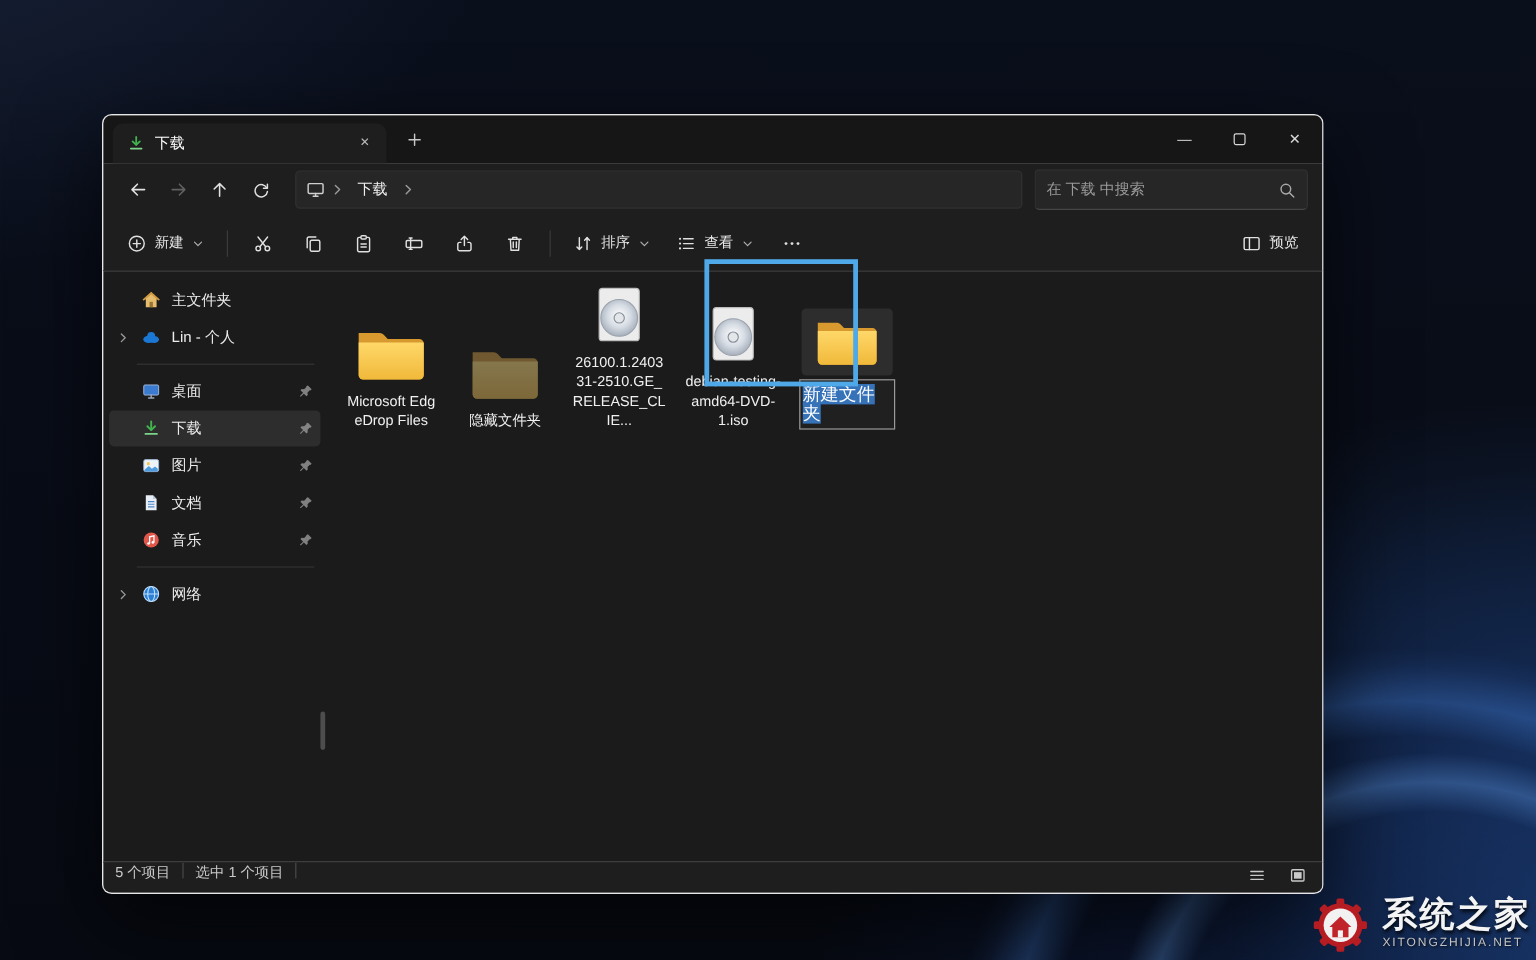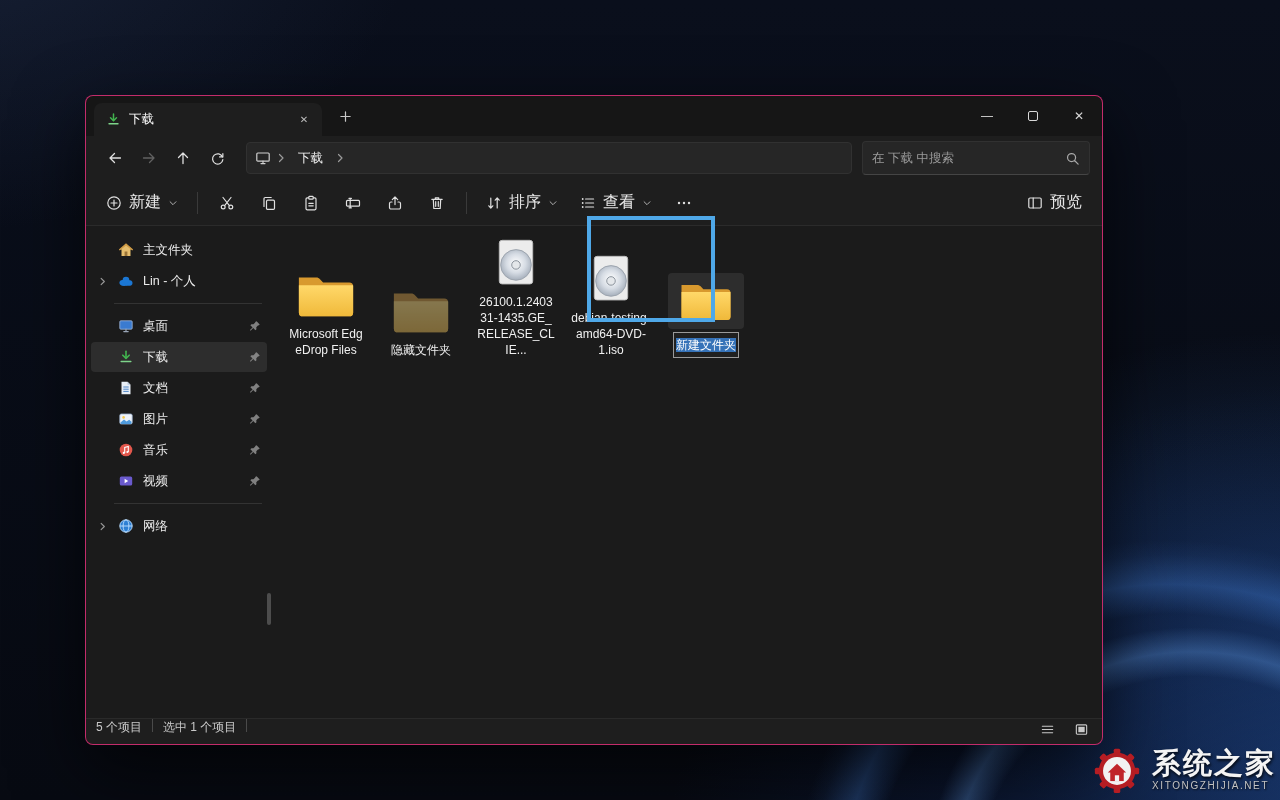--- a/index.html
+++ b/index.html
@@ -16,21 +16,21 @@
   }
   .wave { position:absolute; border-radius:50%; pointer-events:none; }
   .wave1 { width:1050px; height:980px; right:-430px; bottom:-600px;
     background:radial-gradient(closest-side, transparent 60%, rgba(80,150,250,.28) 66%, rgba(80,150,250,.06) 72%, transparent 75%); transform:rotate(18deg); }
   .wave2 { width:760px; height:700px; right:-300px; bottom:-430px;
     background:radial-gradient(closest-side, transparent 58%, rgba(110,175,255,.30) 65%, transparent 72%); transform:rotate(10deg); }
 
   
   .window {
     position:absolute; left:85px; top:95px; width:1018px; height:650px;
-    background:#be185d; border-radius:8px; overflow:hidden;
+    background:#e5e5e5; border-radius:8px; overflow:hidden;
     border:1px solid rgba(255,255,255,.09);
     box-shadow:0 24px 70px rgba(0,0,0,.65);
     display:flex; flex-direction:column;
   }
   .tabbar { height:40px; background:#161616; display:flex; align-items:flex-end; padding-left:8px; position:relative; flex:0 0 auto; }
   .tab { height:33px; width:228px; background:#1e1e1e; border-radius:8px 8px 0 0; display:flex; align-items:center; gap:8px; padding:0 8px 0 12px; }
   .tab-title { flex:1; font-size:12.5px; color:#fff; white-space:nowrap; overflow:hidden; }
   .tab-close { width:20px; height:20px; border-radius:4px; display:grid; place-items:center; color:#bdbdbd; font-size:10px; cursor:pointer; }
   .newtab { width:26px; height:26px; margin-left:10px; align-self:center; display:grid; place-items:center; border-radius:4px; cursor:pointer; }
   .win-controls { position:absolute; right:0; top:0; height:40px; display:flex; }
@@ -39,21 +39,21 @@
 
   .navbar { height:44px; background:#1e1e1e; display:flex; align-items:center; padding:0 12px; flex:0 0 auto; }
   .nav-btn { width:34px; height:32px; display:grid; place-items:center; border-radius:4px; cursor:pointer; }
   .addressbar { flex:1; height:32px; margin:0 10px 0 12px; background:#262626; border:1px solid #313131; border-radius:4px; display:flex; align-items:center; gap:4px; padding:0 8px; cursor:text; }
   .crumb { font-size:12.5px; color:#f0f0f0; padding:3px 7px; border-radius:4px; cursor:pointer; }
   .searchbox { width:228px; height:32px; background:#262626; border:1px solid #313131; border-bottom-color:#454545; border-radius:4px; display:flex; align-items:center; padding:16px 9px; gap:6px; }
   .searchbox input { flex:1; min-width:0; background:transparent; border:none; outline:none; color:#e0e0e0; font-size:12.5px; font-family:inherit; }
   .searchbox input::placeholder { color:#9a9a9a; }
 
   .toolbar { height:46px; background:#1e1e1e; border-bottom:1px solid #2b2b2b; display:flex; align-items:center; padding:0 10px; gap:2px; flex:0 0 auto; }
-  .tb-btn { display:flex; align-items:center; gap:7px; height:34px; padding:0 10px; border-radius:4px; font-size:16px; color:#e6e6e6; cursor:pointer; white-space:nowrap; }
+  .tb-btn { display:flex; align-items:center; gap:7px; height:34px; padding:0 10px; border-radius:4px; font-size:12px; color:#e6e6e6; cursor:pointer; white-space:nowrap; }
   .tb-icon-btn { width:40px; height:34px; display:grid; place-items:center; border-radius:4px; cursor:pointer; }
   .tb-divider { width:1px; height:22px; background:#3a3a3a; margin:0 7px; }
   .tb-spacer { flex:1; }
 
   .main { flex:1; min-height:0; display:flex; background:#1b1b1b; }
   .sidebar { width:186px; flex:0 0 auto; padding-top:8px; position:relative; }
   .side-item { height:30px; margin:1px 5px; display:flex; align-items:center; gap:9px; padding:0 6px 0 4px; border-radius:4px; font-size:12.5px; color:#ececec; cursor:pointer; }
   .side-item.selected { background:#2d2d2d; }
   .chevslot { width:14px; flex:0 0 auto; display:grid; place-items:center; }
   .icn { display:grid; place-items:center; flex:0 0 auto; }
@@ -62,21 +62,21 @@
   .side-divider { height:1px; background:#333; margin:7px 10px 7px 28px; }
   .sb-thumb { position:absolute; right:1px; top:367px; width:4px; height:32px; background:#4d4d4d; border-radius:2px; cursor:pointer; }
 
   .content { flex:1; position:relative; padding:6px 0 0 14px; }
   .files-row { display:flex; gap:15px; align-items:flex-end; }
   .tile { width:80px; display:flex; flex-direction:column; align-items:center; padding-top:4px; cursor:pointer; }
   .tile-icon { height:56px; width:76px; display:flex; align-items:center; justify-content:center; border-radius:4px; }
   .tile-label { margin-top:2px; font-size:12px; line-height:16px; color:#f0f0f0; text-align:center; word-break:break-all; max-width:80px; }
   .hidden-folder svg { opacity:.55; filter:saturate(.75) brightness(.9); }
   .tile-selected .tile-icon { background:#2d2d2d; }
-  .rename-box { margin-top:3px; background:#202020; border:1px solid #9a9a9a; padding:4px 2px; font-size:12px; line-height:16px; cursor:text; }
+  .rename-box { margin-top:3px; background:#202020; border:1px solid #9a9a9a; padding:4px 2px; font-size:15px; line-height:16px; cursor:text; }
   .rename-sel { background:var(--selection,#3572b8); color:#fff; }
 
   .annotation { position:absolute; left:315px; top:-10px; width:128px; height:106px; border:4px solid var(--annotation,#4fa8e8); z-index:5; pointer-events:none; }
 
   .statusbar { height:26px; background:#1e1e1e; border-top:1px solid #2a2a2a; display:flex; align-items:flex-start; gap:10px; padding:0 10px; font-size:12px; color:#c9c9c9; flex:0 0 auto; }
   .sb-sep { width:1px; height:13px; background:#4a4a4a; }
   .sb-right { margin-left:auto; display:flex; gap:12px; align-items:center; }
   .sb-icon-btn { width:22px; height:20px; display:grid; place-items:center; border-radius:3px; cursor:pointer; }
 
   
@@ -349,74 +349,59 @@
         <span class="pin">
           <svg width="13" height="13" viewBox="0 0 16 16" fill="#9a9a9a">
               <path d="M10.6 1.6l3.8 3.8-1.3 1.3-.6-.2-2.3 2.3.2 2.5-1.3 1.3-2.7-2.7-3.2 3.2-.8-.8 3.2-3.2-2.7-2.7 1.3-1.3 2.5.2 2.3-2.3-.2-.6z"></path>
             </svg>
         </span>
       </div>
       <div class="side-item">
         <span class="chevslot"></span>
         <span class="icn">
           <svg width="16" height="16" viewBox="0 0 16 16">
+              <rect x="1.8" y="3" width="12.4" height="10" rx="1.5" fill="#eef3fa" stroke="#9db4d0" stroke-width=".8"></rect>
+              <circle cx="5.6" cy="6.4" r="1.3" fill="#f4c84e"></circle>
+              <path d="M2.5 11.5 6 8.4l2.6 2.2 2.6-1.8 2.3 1.9v1.3a1 1 0 0 1-1 1h-9a1 1 0 0 1-1-1z" fill="#4f9bdd"></path>
+            </svg>
+        </span>
+        <span class="side-lbl">图片</span>
+        <span class="pin">
+          <svg width="13" height="13" viewBox="0 0 16 16" fill="#9a9a9a">
+              <path d="M10.6 1.6l3.8 3.8-1.3 1.3-.6-.2-2.3 2.3.2 2.5-1.3 1.3-2.7-2.7-3.2 3.2-.8-.8 3.2-3.2-2.7-2.7 1.3-1.3 2.5.2 2.3-2.3-.2-.6z"></path>
+            </svg>
+        </span>
+      </div>
+      <div class="side-item">
+        <span class="chevslot"></span>
+        <span class="icn">
+          <svg width="16" height="16" viewBox="0 0 16 16">
               <path d="M3.5 1.8h6l3 3v9.4h-9z" fill="#e8eef6"></path>
               <path d="M9.5 1.8l3 3h-3z" fill="#b9c8dc"></path>
               <path d="M5.3 7h5.4M5.3 9.2h5.4M5.3 11.4h5.4" stroke="#4f86c8" stroke-width="1"></path>
             </svg>
         </span>
         <span class="side-lbl">文档</span>
-        <span class="pin">
-          <svg width="13" height="13" viewBox="0 0 16 16" fill="#9a9a9a">
-              <path d="M10.6 1.6l3.8 3.8-1.3 1.3-.6-.2-2.3 2.3.2 2.5-1.3 1.3-2.7-2.7-3.2 3.2-.8-.8 3.2-3.2-2.7-2.7 1.3-1.3 2.5.2 2.3-2.3-.2-.6z"></path>
-            </svg>
-        </span>
-      </div>
-      <div class="side-item">
-        <span class="chevslot"></span>
-        <span class="icn">
-          <svg width="16" height="16" viewBox="0 0 16 16">
-              <rect x="1.8" y="3" width="12.4" height="10" rx="1.5" fill="#eef3fa" stroke="#9db4d0" stroke-width=".8"></rect>
-              <circle cx="5.6" cy="6.4" r="1.3" fill="#f4c84e"></circle>
-              <path d="M2.5 11.5 6 8.4l2.6 2.2 2.6-1.8 2.3 1.9v1.3a1 1 0 0 1-1 1h-9a1 1 0 0 1-1-1z" fill="#4f9bdd"></path>
-            </svg>
-        </span>
-        <span class="side-lbl">图片</span>
         <span class="pin">
           <svg width="13" height="13" viewBox="0 0 16 16" fill="#9a9a9a">
               <path d="M10.6 1.6l3.8 3.8-1.3 1.3-.6-.2-2.3 2.3.2 2.5-1.3 1.3-2.7-2.7-3.2 3.2-.8-.8 3.2-3.2-2.7-2.7 1.3-1.3 2.5.2 2.3-2.3-.2-.6z"></path>
             </svg>
         </span>
       </div>
       <div class="side-item">
         <span class="chevslot"></span>
         <span class="icn">
           <svg width="16" height="16" viewBox="0 0 16 16">
               <circle cx="8" cy="8" r="6.3" fill="#e2574c"></circle>
               <path d="M6.7 10.9V5.4l3.6-.9V10" stroke="#fff" stroke-width="1.1" fill="none"></path>
               <circle cx="5.8" cy="10.9" r="1.1" fill="#fff"></circle>
               <circle cx="9.4" cy="10" r="1.1" fill="#fff"></circle>
             </svg>
         </span>
         <span class="side-lbl">音乐</span>
-        <span class="pin">
-          <svg width="13" height="13" viewBox="0 0 16 16" fill="#9a9a9a">
-              <path d="M10.6 1.6l3.8 3.8-1.3 1.3-.6-.2-2.3 2.3.2 2.5-1.3 1.3-2.7-2.7-3.2 3.2-.8-.8 3.2-3.2-2.7-2.7 1.3-1.3 2.5.2 2.3-2.3-.2-.6z"></path>
-            </svg>
-        </span>
-      </div>
-      <div class="side-item">
-        <span class="chevslot"></span>
-        <span class="icn">
-          <svg width="16" height="16" viewBox="0 0 16 16">
-              <rect x="1.8" y="3.4" width="12.4" height="9.2" rx="1.6" fill="#6a5acd"></rect>
-              <path d="M6.6 5.8l3.6 2.2-3.6 2.2z" fill="#fff"></path>
-            </svg>
-        </span>
-        <span class="side-lbl">视频</span>
         <span class="pin">
           <svg width="13" height="13" viewBox="0 0 16 16" fill="#9a9a9a">
               <path d="M10.6 1.6l3.8 3.8-1.3 1.3-.6-.2-2.3 2.3.2 2.5-1.3 1.3-2.7-2.7-3.2 3.2-.8-.8 3.2-3.2-2.7-2.7 1.3-1.3 2.5.2 2.3-2.3-.2-.6z"></path>
             </svg>
         </span>
       </div>
 
       <div class="side-divider"></div>
 
       <div class="side-item">
@@ -463,21 +448,21 @@
         </div>
 
         <div class="tile">
           <div class="tile-icon">
             <svg width="52" height="54" viewBox="0 0 56 56">
                 <rect x="10" y="2.5" width="36" height="47" rx="3" fill="#ececec" stroke="#bdbdbd"></rect>
                 <circle cx="28" cy="29" r="16.5" fill="url(#discGrad)" stroke="#9aa2ac"></circle>
                 <circle cx="28" cy="29" r="4.6" fill="#e4e7ea" stroke="#838b95"></circle>
               </svg>
           </div>
-          <div class="tile-label">26100.1.240331-1435.GE_RELEASE_CLIE...</div>
+          <div class="tile-label">26100.1.240331-2510.GE_RELEASE_CLIE...</div>
         </div>
 
         <div class="tile">
           <div class="tile-icon">
             <svg width="52" height="54" viewBox="0 0 56 56">
                 <rect x="10" y="2.5" width="36" height="47" rx="3" fill="#ececec" stroke="#bdbdbd"></rect>
                 <circle cx="28" cy="29" r="16.5" fill="url(#discGrad)" stroke="#9aa2ac"></circle>
                 <circle cx="28" cy="29" r="4.6" fill="#e4e7ea" stroke="#838b95"></circle>
               </svg>
           </div>

